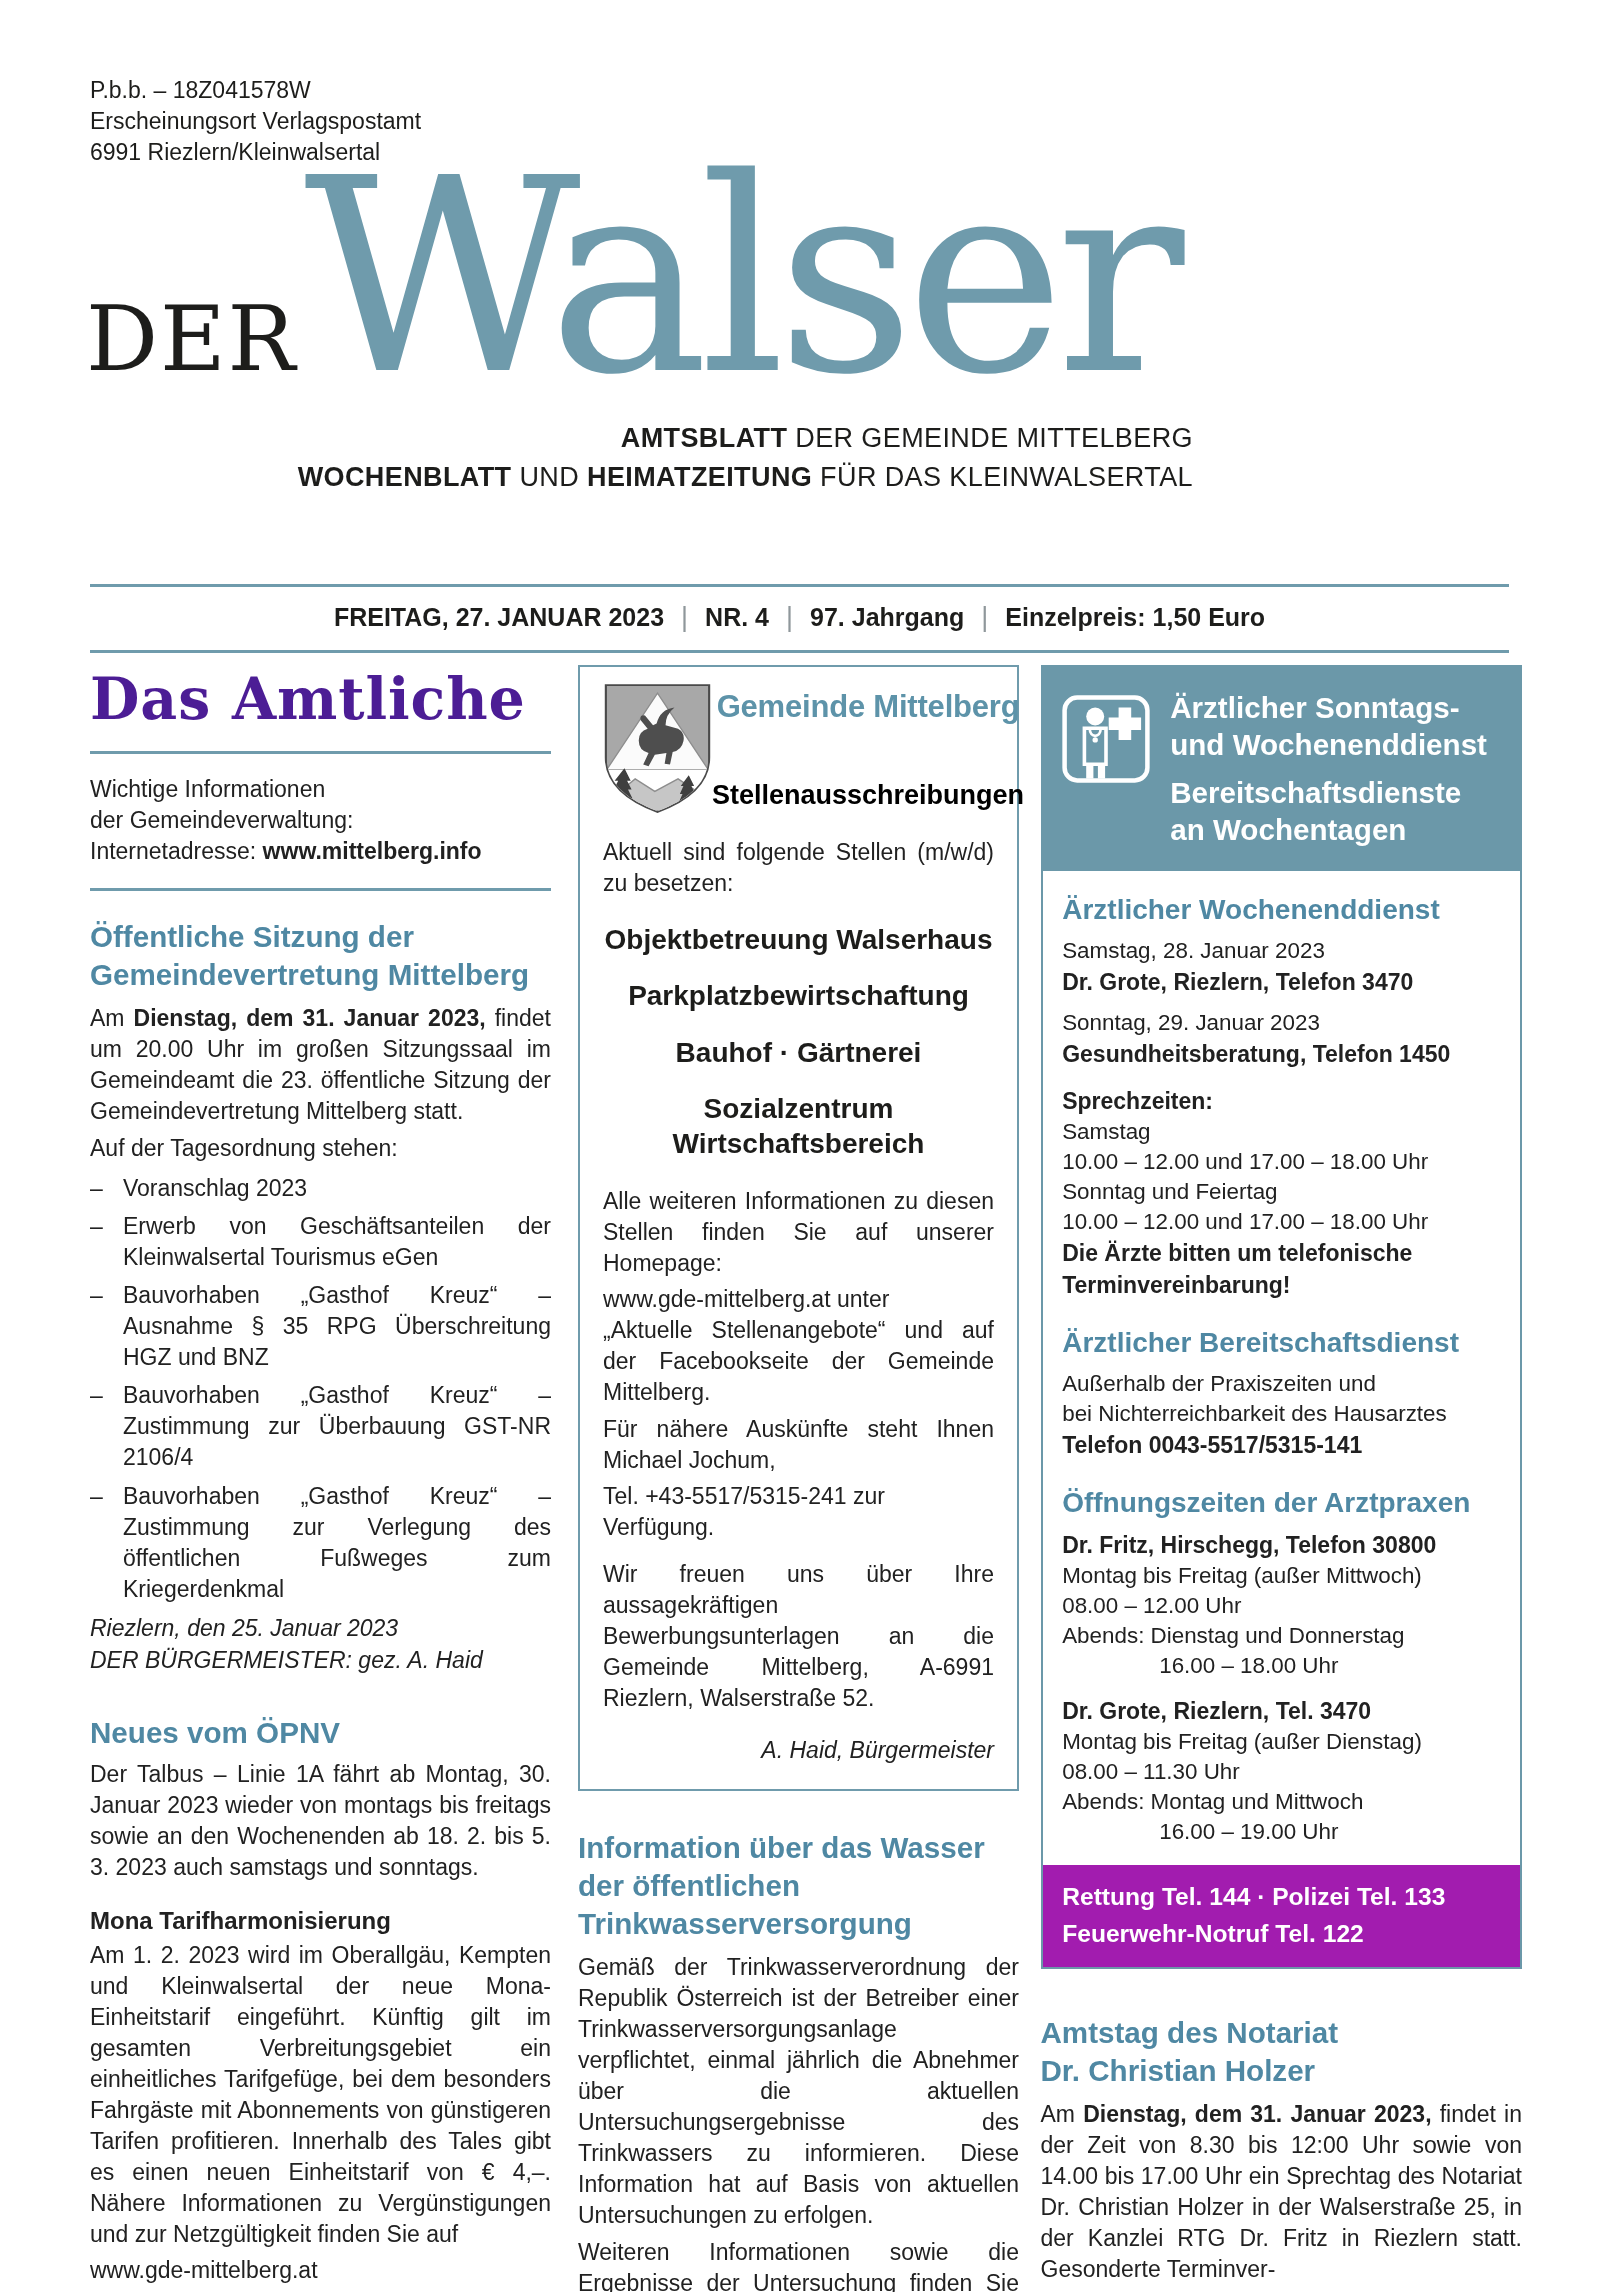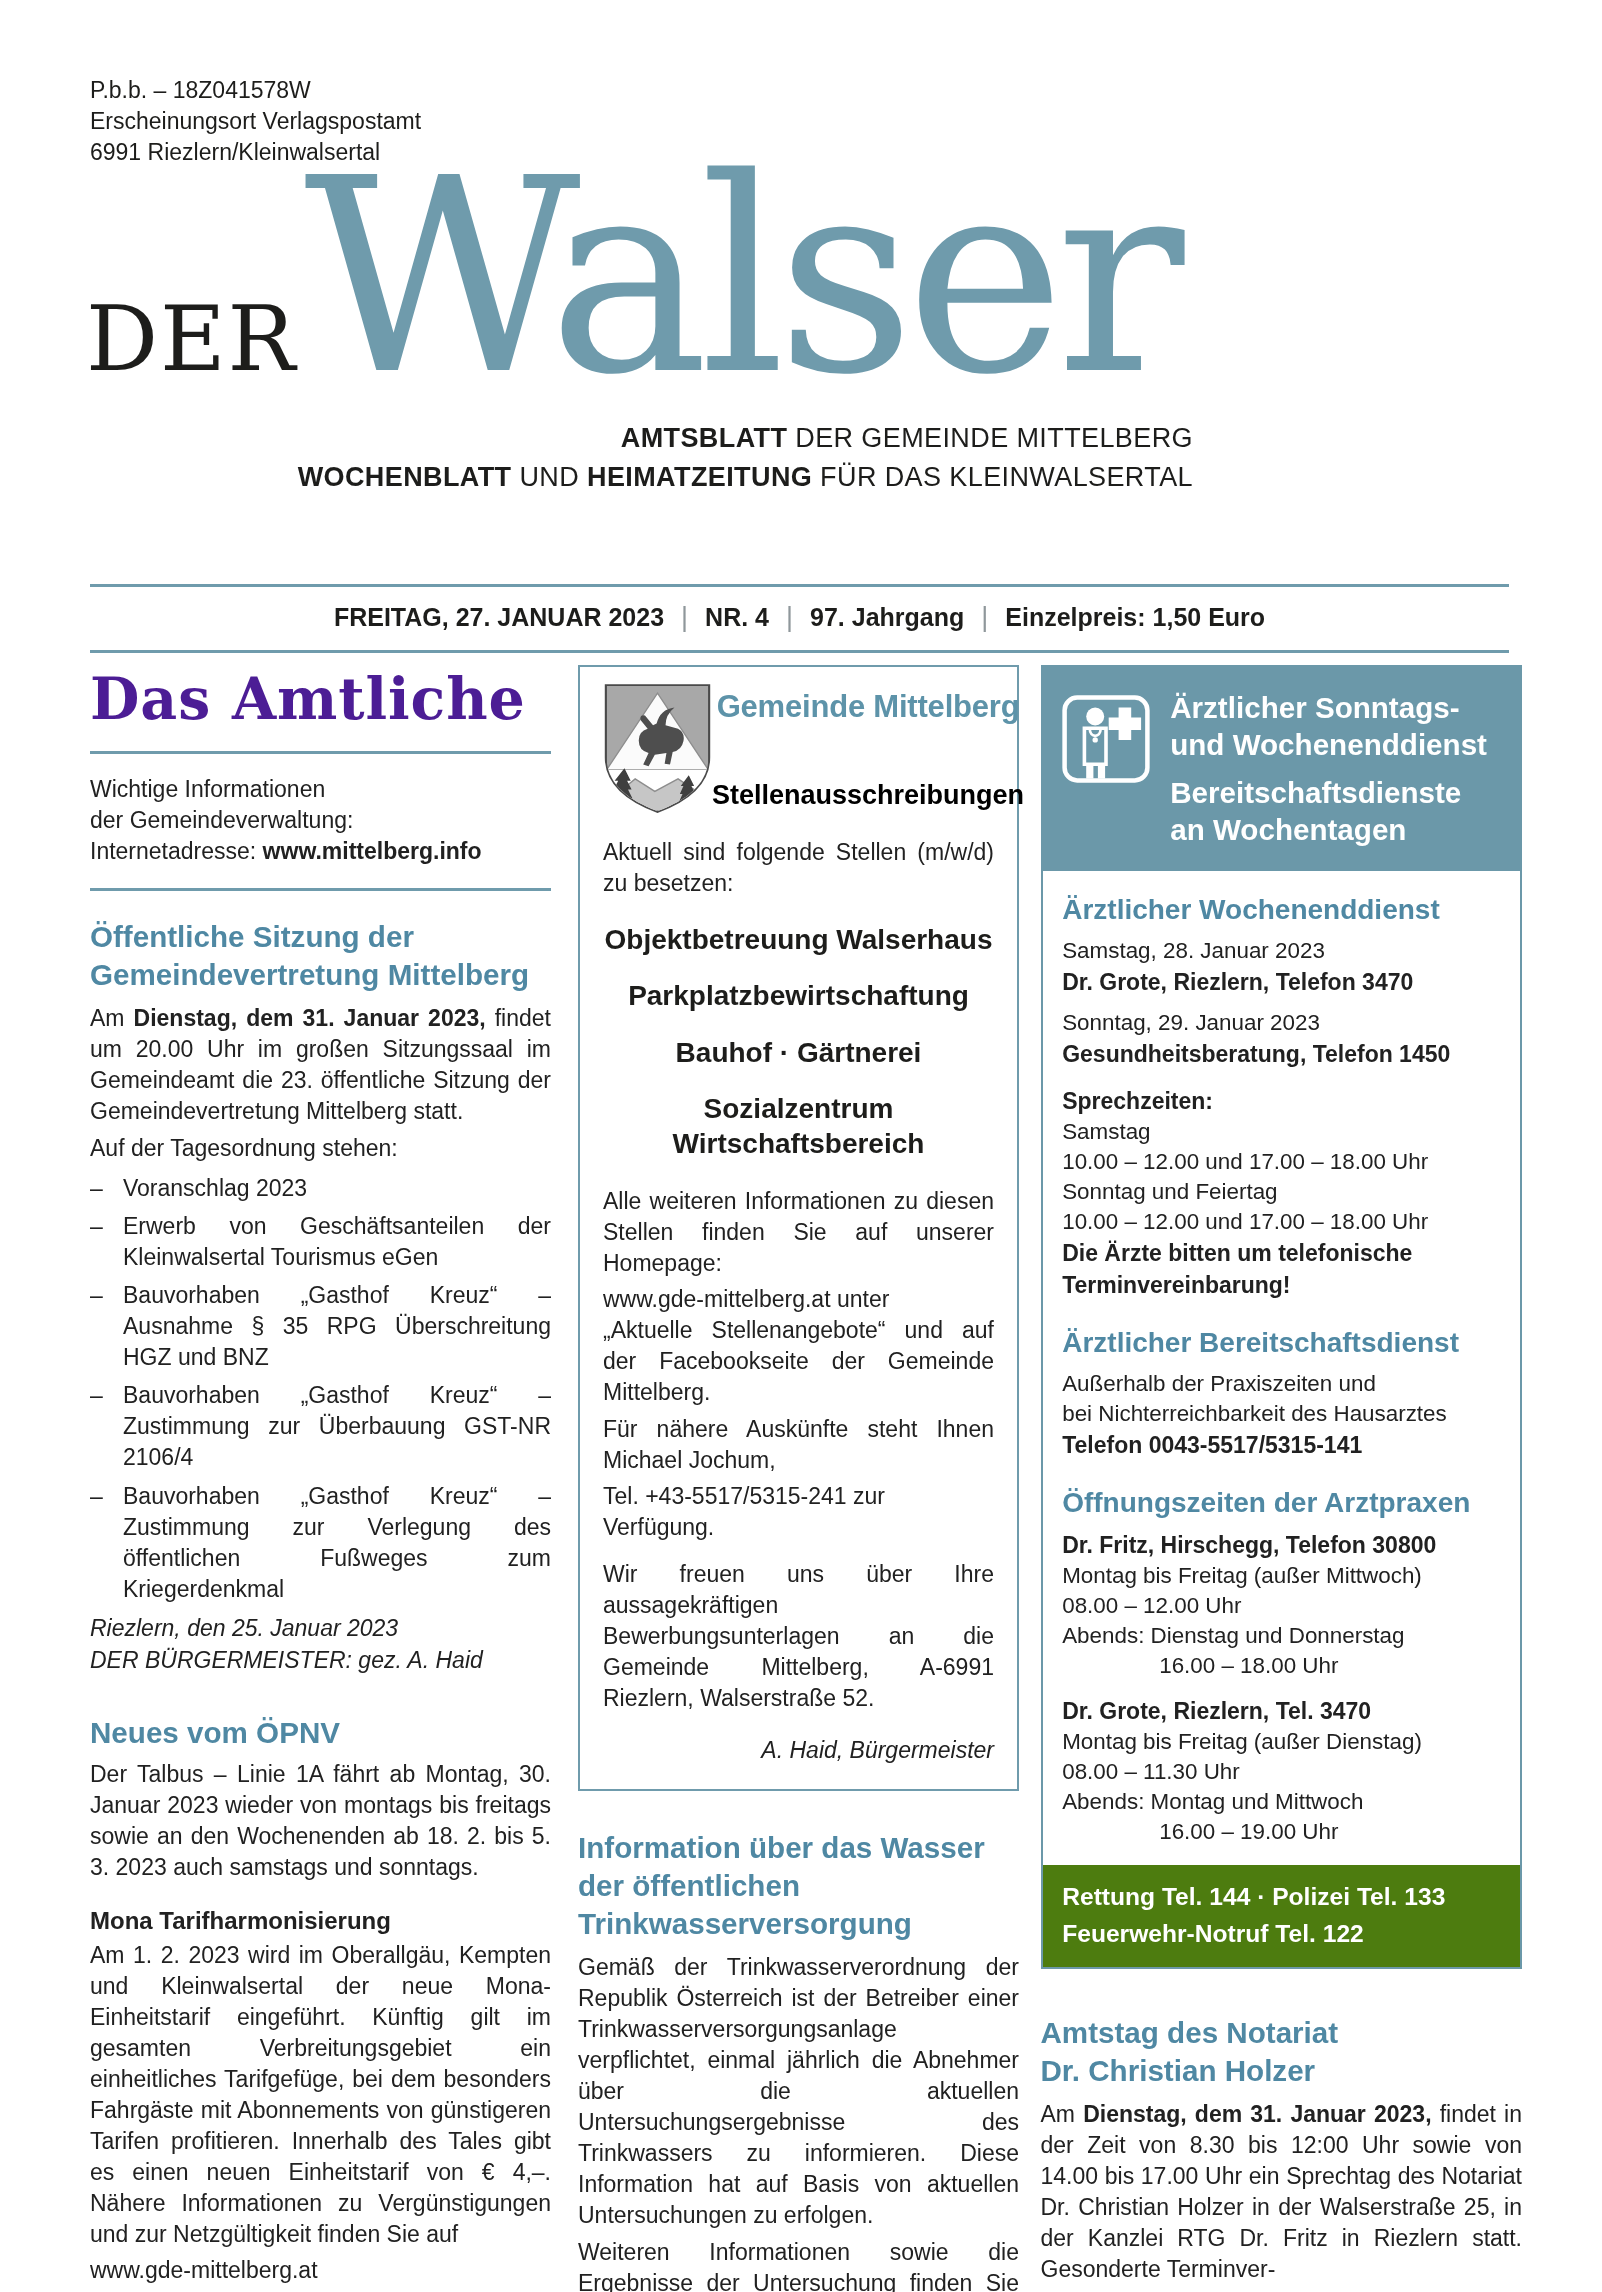--- a/index.html
+++ b/index.html
@@ -54,21 +54,21 @@
   .docicon{width:90px;height:90px;flex-shrink:0;margin-top:5.4px;}
   .mht{margin-left:19.7px;font-weight:bold;font-size:29.6px;line-height:37px;}
   .mht .grp2{margin-top:11.6px;}
   .medcontent{padding:21.5px 19.7px 18px;}
   .medcontent h3{color:#4f88a3;font-weight:bold;font-size:28px;line-height:34px;margin:25px 0 9px;}
   .medcontent h3.first{margin-top:0;}
   .mline{font-size:22.4px;line-height:30px;}
   .mbold{font-weight:bold;font-size:23px;line-height:32px;}
   .gap{height:10.7px;}
   .indent{padding-left:97px;}
-  .medfoot{background:#4d7c0f;color:#fff;font-weight:bold;font-size:24.6px;line-height:37px;
+  .medfoot{background:#a21caf;color:#fff;font-weight:bold;font-size:24.6px;line-height:37px;
            padding:13.4px 19.7px 15px;}
   .notariat{margin-top:45px;}
 </style>
 </head>
 <body>
 
 <div class="page">
 
   <div class="postal">
     <div>P.b.b. – 18Z041578W</div>

